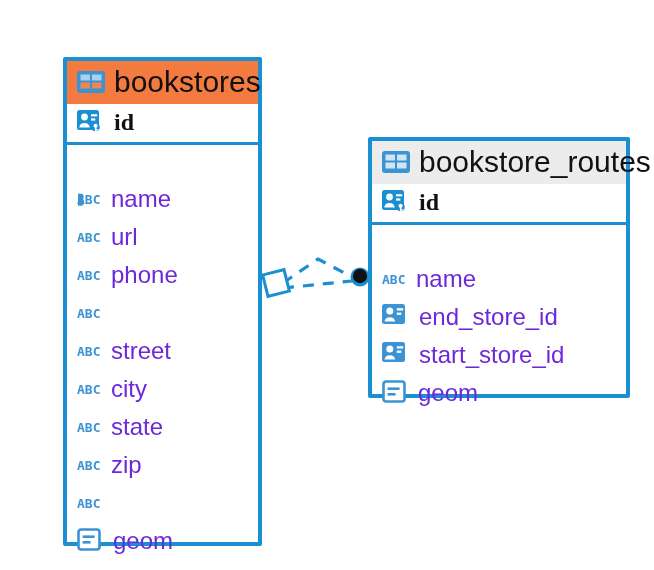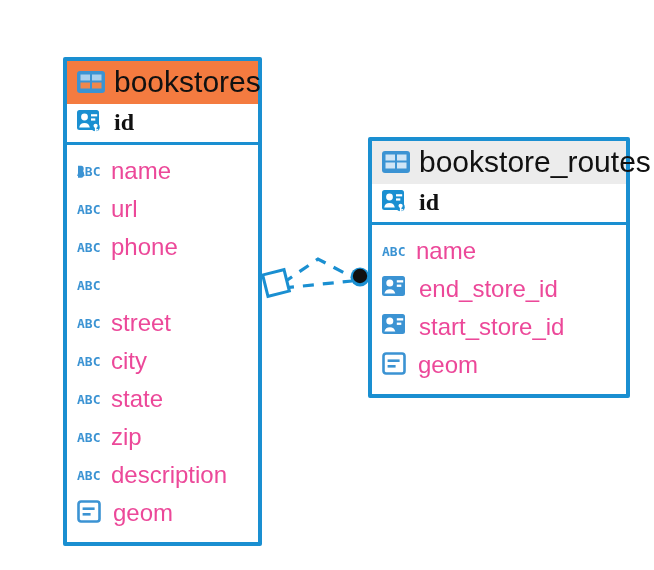--- a/index.html
+++ b/index.html
@@ -35,29 +35,29 @@
   .hdr-gray{background:#ececec;text-align:center;}
 
   .pk-row{
     display:flex;align-items:center;gap:9px;
     padding:5px 10px 6px 10px;
     border-bottom:3px solid #1a8fd1;
     box-sizing:border-box;
   }
   .pk-row .fname{font-size:24px;font-weight:bold;color:#111;font-family:Liberation Serif, serif;}
 
-  .fields{padding:6px 0 7px 0;}
+  .fields{padding:6px 0 7px 0;margin-top:28px;}
   .field-row{
     display:flex;align-items:center;gap:9px;
     padding:1px 10px;
     box-sizing:border-box;
     height:38px;
   }
   .field-row .fname{
-    font-size:24px;color:#ec4899;line-height:1.05;white-space:nowrap;
+    font-size:24px;color:#6d28d9;line-height:1.05;white-space:nowrap;
   }
 
   
   .icon{flex:0 0 auto;display:block;}
   .ico-table{width:28px;height:22px;}
   .ico-badge{width:28px;height:26px;}
   .ico-abc{width:25px;height:15px;}
   .ico-geom{width:27px;height:24px;}
 
   
@@ -167,21 +167,20 @@
         <svg class="icon ico-abc" viewBox="0 0 25 15">
           <text x="0" y="13" font-family="'DejaVu Sans Mono',monospace" font-size="13" font-weight="bold" fill="#3b93d3">ABC</text>
         </svg>
         <span class="fname">zip</span>
       </div>
 
       <div class="field-row">
         <svg class="icon ico-abc" viewBox="0 0 25 15">
           <text x="0" y="13" font-family="'DejaVu Sans Mono',monospace" font-size="13" font-weight="bold" fill="#3b93d3">ABC</text>
         </svg>
-        <span class="fname">description</span>
       </div>
 
       <div class="field-row">
         <svg class="icon ico-geom" viewBox="0 0 27 24">
           <rect x="1.5" y="1.5" width="21" height="20" rx="2.5" fill="#ffffff" stroke="#3b93d3" stroke-width="2.6"></rect>
           <rect x="5.6" y="7.4" width="12" height="2.6" fill="#3b93d3"></rect>
           <rect x="5.6" y="13.0" width="8" height="2.6" fill="#3b93d3"></rect>
         </svg>
         <span class="fname">geom</span>
       </div>

